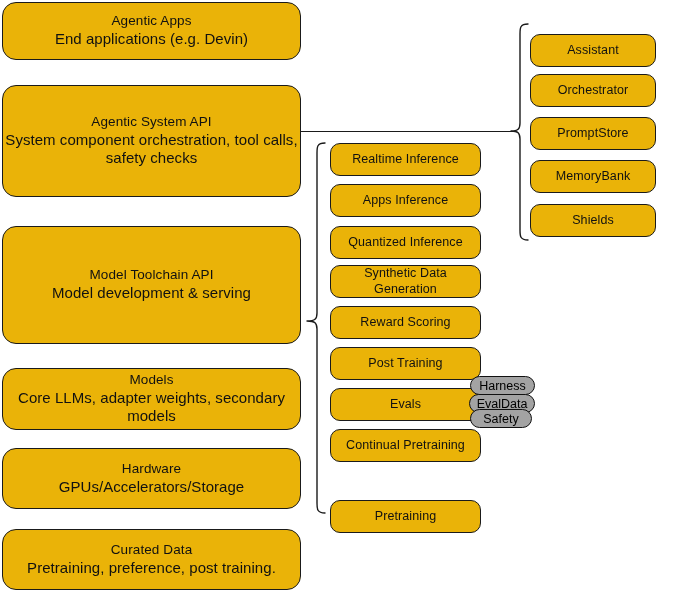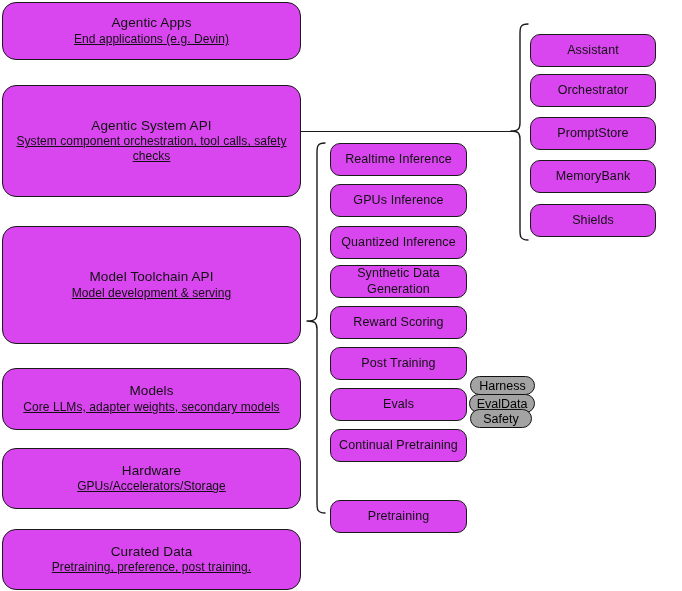--- a/index.html
+++ b/index.html
@@ -20,56 +20,55 @@
     background: #ffffff;
     overflow: hidden;
   }
 
   
   .box {
     position: absolute;
     box-sizing: border-box;
     border: 1.3px solid #1a1a1a;
     border-radius: 13px;
-    background: #d946ef;
+    background: #eab308;
     display: flex;
     flex-direction: column;
     align-items: center;
     justify-content: center;
     text-align: center;
     line-height: 1.25;
   }
   .box .title {
     font-size: 13.5px;
     color: #111111;
     letter-spacing: 0.1px;
   }
   .box .subtitle {
-    font-size: 12px;
+    font-size: 15px;
     color: #111111;
     letter-spacing: 0.05px;
-    text-decoration: underline;
   }
 
   
   .layer-box {
     left: 2px;
     width: 299px;
     border-radius: 14px;
   }
 
   
   .cap-box {
     height: 33px;
     border-radius: 10px;
     border-width: 1.3px;
   }
   .cap-box .title { font-size: 12.5px; }
 
-  .mid-box { left: 330px; width: 137px; }
+  .mid-box { left: 330px; width: 151px; }
   .right-box { left: 530px; width: 126px; }
 
   
   .pill {
     position: absolute;
     box-sizing: border-box;
     border: 1.6px solid #111111;
     border-radius: 999px;
     background: #a3a3a3;
     display: flex;
@@ -157,21 +156,21 @@
              C 14 180, 12 182, 4 182
              C 12 182, 14 184, 14 190
              L 14 364
              C 14 370, 14 374, 22 374"></path>
   </svg>
 
   <div class="box cap-box mid-box" style="top:143px;">
     <div class="title">Realtime Inference</div>
   </div>
   <div class="box cap-box mid-box" style="top:184px;">
-    <div class="title">GPUs Inference</div>
+    <div class="title">Apps Inference</div>
   </div>
   <div class="box cap-box mid-box" style="top:226px;">
     <div class="title">Quantized Inference</div>
   </div>
   <div class="box cap-box mid-box" style="top:265px;">
     <div class="title">Synthetic Data Generation</div>
   </div>
   <div class="box cap-box mid-box" style="top:306px;">
     <div class="title">Reward Scoring</div>
   </div>

